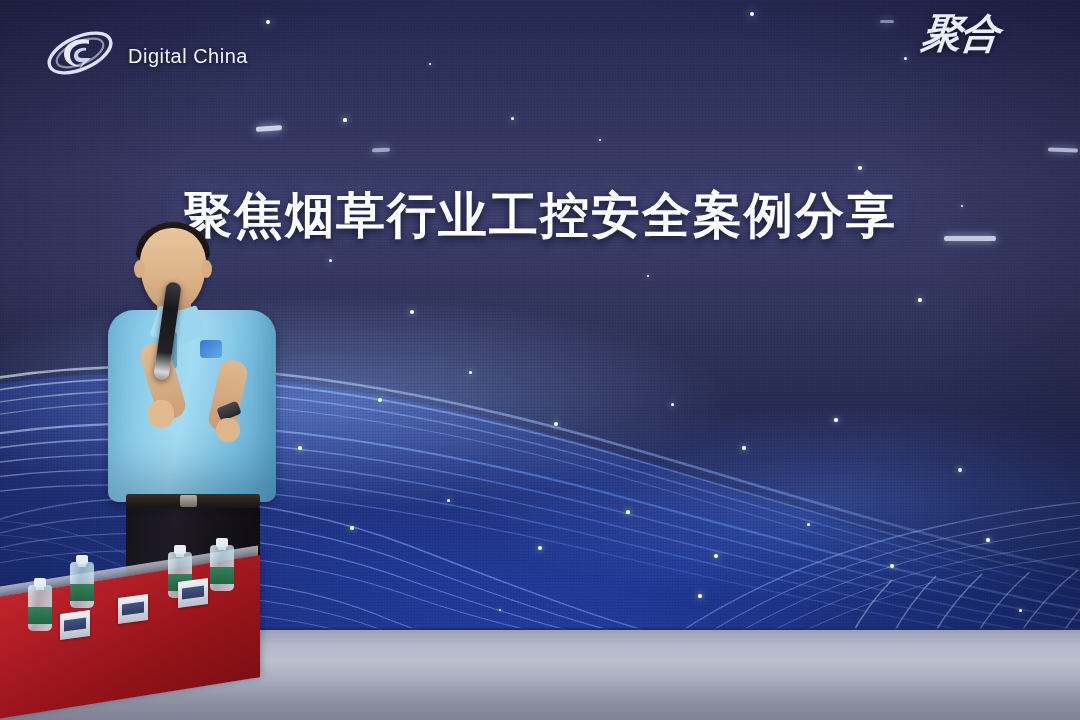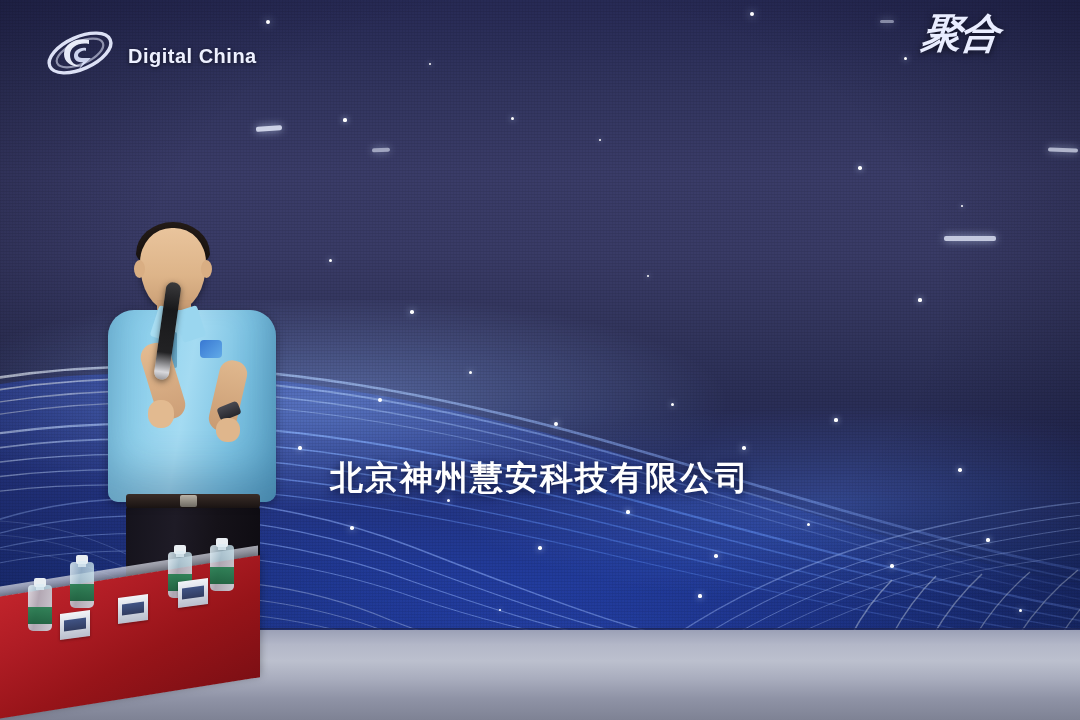--- a/index.html
+++ b/index.html
@@ -67,21 +67,21 @@
     position:absolute; left:44px; top:22px;
     display:flex; align-items:center; gap:12px;
   }
   #dc-mark{ width:72px; height:62px; flex:0 0 auto; }
   #dc-text{ display:flex; flex-direction:column; line-height:1; }
   #dc-cn{
     font-size:30px; font-weight:700; color:#f2f4ff; letter-spacing:3px;
     text-shadow:0 1px 4px rgba(0,0,0,.55);
   }
   #dc-en{
-    font-size:20px; font-weight:700; color:#eef1ff; letter-spacing:.5px;
+    font-size:20px; font-weight:400; color:#eef1ff; letter-spacing:.5px;
     margin-top:5px; text-shadow:0 1px 4px rgba(0,0,0,.55);
   }
 
   #logo-right{
     position:absolute; right:26px; top:14px; text-align:right;
   }
   #jh-mark{
     font-family:"DejaVu Serif","Liberation Serif",serif;
     font-size:40px; font-weight:700; color:#e9edff; line-height:.95;
     letter-spacing:-2px; font-style:italic;
@@ -362,21 +362,21 @@
       </svg>
       <div id="dc-text">
         <span id="dc-en">Digital China</span>
       </div>
     </div>
 
     <div id="logo-right">
       <div id="jh-mark">聚合</div>
     </div>
 
-    <div id="slide-company">北京神州慧安科技有限公司</div>
+    <div id="slide-title">聚焦烟草行业工控安全案例分享</div>
 
     <div id="fx-layer">
         <div class="particle" style="left: 266px; top: 20px; width: 4px; height: 4px; box-shadow: rgba(200, 220, 255, 0.9) 0px 0px 8px;"></div>
         <div class="particle" style="left: 343.4px; top: 118.4px; width: 3.2px; height: 3.2px; box-shadow: rgba(200, 220, 255, 0.9) 0px 0px 6.4px;"></div>
         <div class="particle" style="left: 749.8px; top: 11.8px; width: 4.4px; height: 4.4px; box-shadow: rgba(200, 220, 255, 0.9) 0px 0px 8.8px;"></div>
         <div class="particle" style="left: 428.6px; top: 62.6px; width: 2.8px; height: 2.8px; box-shadow: rgba(200, 220, 255, 0.9) 0px 0px 5.6px;"></div>
         <div class="particle" style="left: 903.5px; top: 56.5px; width: 3px; height: 3px; box-shadow: rgba(200, 220, 255, 0.9) 0px 0px 6px;"></div>
         <div class="particle" style="left: 598.7px; top: 138.7px; width: 2.6px; height: 2.6px; box-shadow: rgba(200, 220, 255, 0.9) 0px 0px 5.2px;"></div>
         <div class="particle" style="left: 510.5px; top: 116.5px; width: 3px; height: 3px; box-shadow: rgba(200, 220, 255, 0.9) 0px 0px 6px;"></div>
         <div class="particle" style="left: 858.3px; top: 166.3px; width: 3.4px; height: 3.4px; box-shadow: rgba(200, 220, 255, 0.9) 0px 0px 6.8px;"></div>

